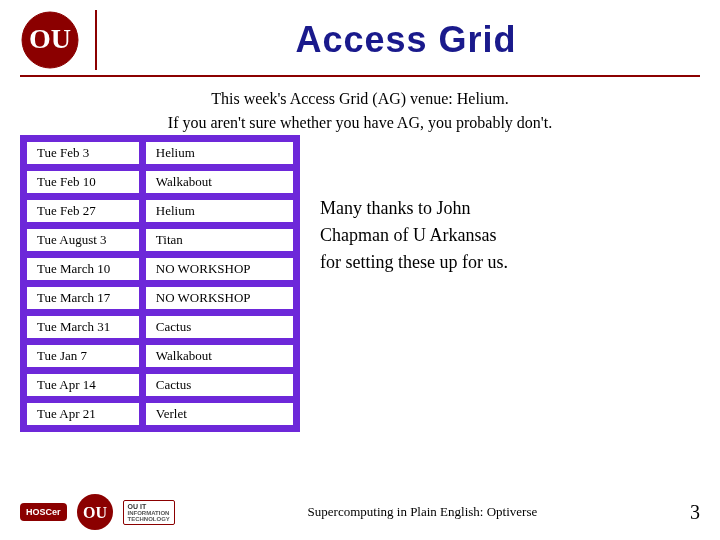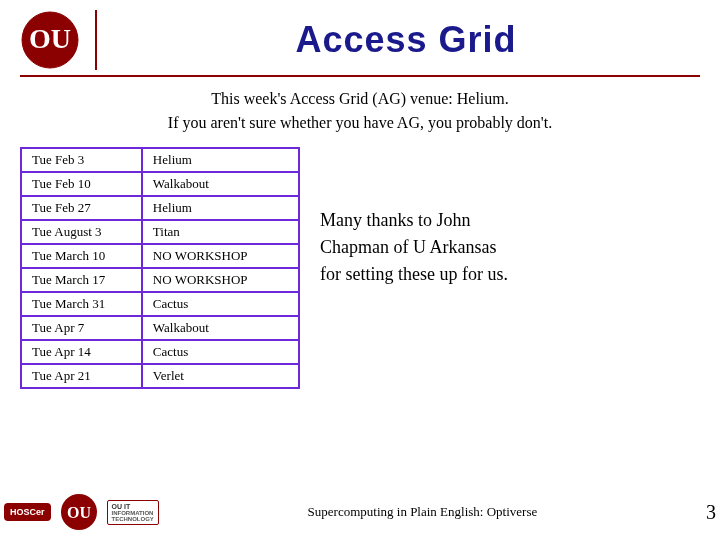--- a/index.html
+++ b/index.html
@@ -47,41 +47,41 @@
       border-top: 2px solid #8b0000;
       margin: 5px 20px 10px 20px;
     }
 
     
     .subtitle {
       text-align: center;
       font-size: 16px;
       color: #000;
       line-height: 1.5;
-      margin-bottom: 12px;
+      margin-bottom: 0;
       padding: 0 20px;
     }
 
     
     .main-content {
       display: flex;
       padding: 0 20px;
       gap: 20px;
       align-items: flex-start;
     }
 
     
     .schedule-table {
       border-collapse: collapse;
       font-size: 13px;
       min-width: 280px;
     }
 
     .schedule-table td {
-      border: 2px solid #6d28d9;
+      border: 7px solid #6d28d9;
       padding: 3px 10px;
       color: #000;
     }
 
     .schedule-table td:first-child {
       min-width: 100px;
     }
 
     .schedule-table td:last-child {
       min-width: 130px;
@@ -103,21 +103,21 @@
 
     
     .footer {
       position: absolute;
       bottom: 8px;
       left: 0;
       right: 0;
       display: flex;
       align-items: center;
       justify-content: space-between;
-      padding: 0 4px;
+      padding: 0 20px;
     }
 
     .footer-logos {
       display: flex;
       align-items: center;
       gap: 8px;
     }
 
     .footer-text {
       text-align: center;
@@ -218,21 +218,21 @@
         </tr>
         <tr>
           <td>Tue March 17</td>
           <td class="no-workshop">NO WORKSHOP</td>
         </tr>
         <tr>
           <td>Tue March 31</td>
           <td>Cactus</td>
         </tr>
         <tr>
-          <td>Tue Apr 7</td>
+          <td>Tue Jan 7</td>
           <td>Walkabout</td>
         </tr>
         <tr>
           <td>Tue Apr 14</td>
           <td>Cactus</td>
         </tr>
         <tr>
           <td>Tue Apr 21</td>
           <td>Verlet</td>
         </tr>

